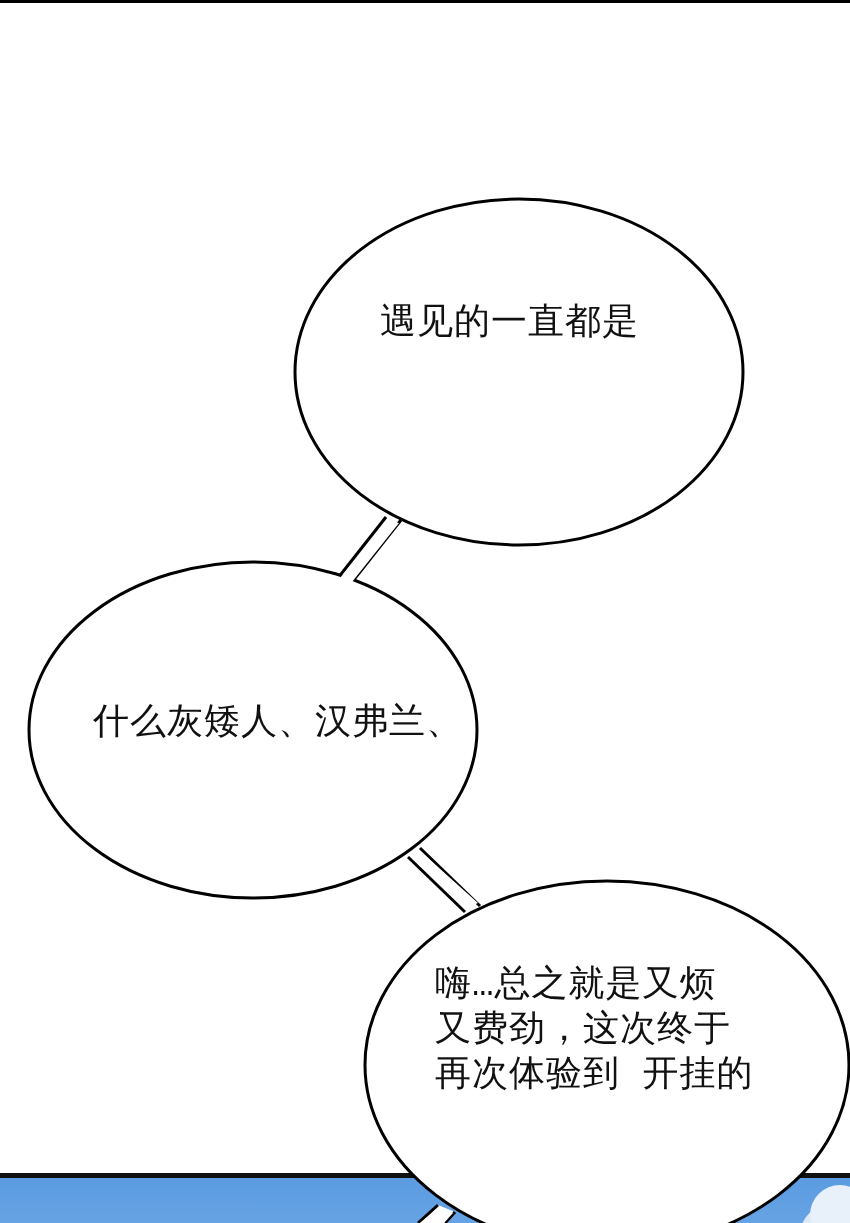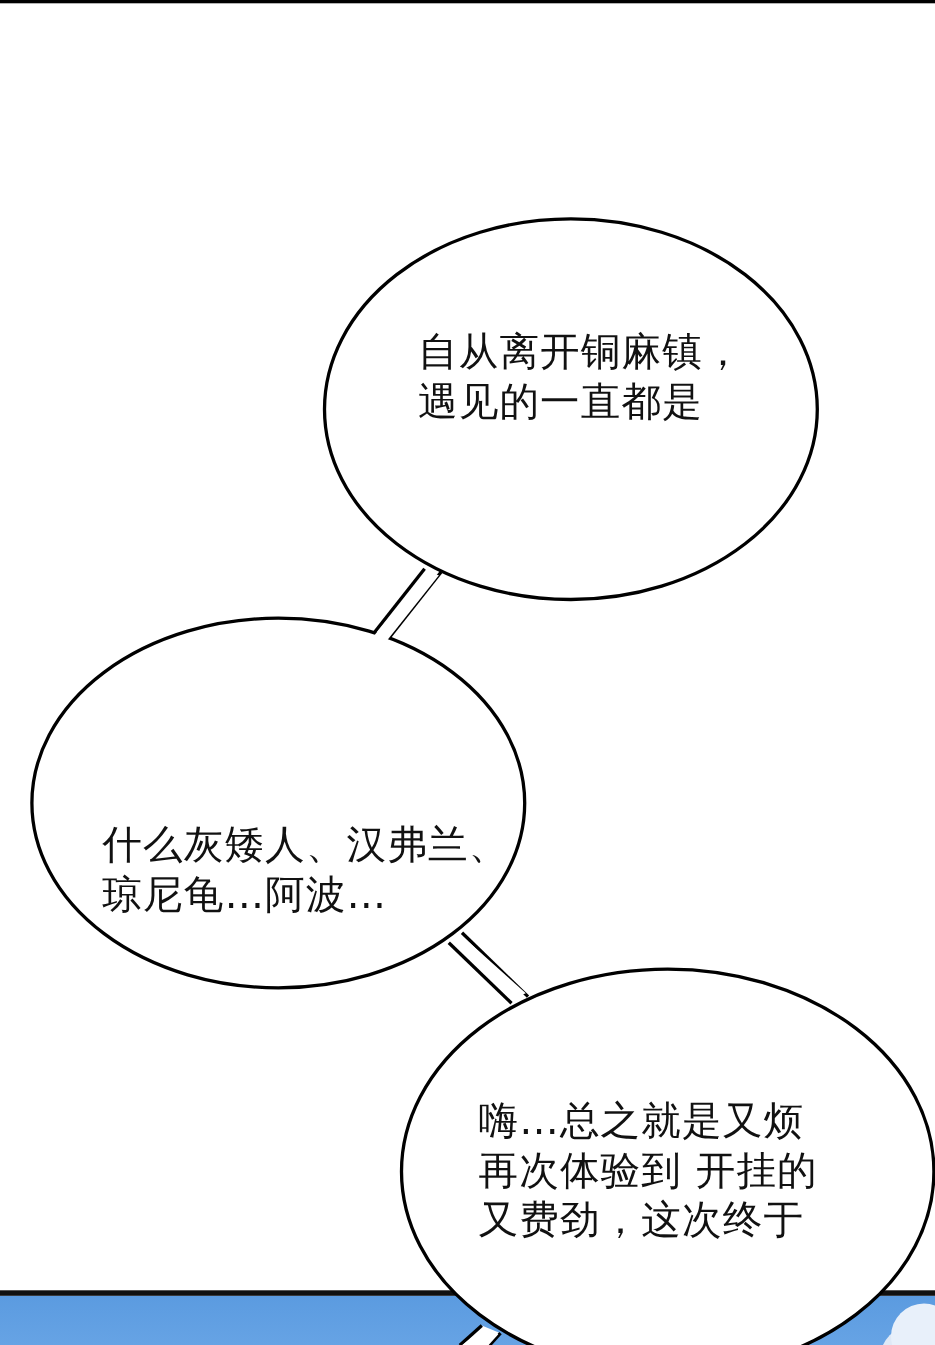--- a/index.html
+++ b/index.html
@@ -20,22 +20,22 @@
       position: absolute; right: -20px; top: 1185px; width: 60px; height: 60px;
       border-radius: 50%; background: #e8f0fa;
       box-shadow: -10px 20px 0 0 #dfe9f6;
     }
     svg.bubbles { position: absolute; left: 0; top: 0; }
     .bubble-text {
       position: absolute; color: #111; font-size: 36px; line-height: 45px;
       letter-spacing: 1px; white-space: pre;
     }
     #t1 { left: 380px; top: 298px; }
-    #t2 { left: 93px; top: 698px; margin-top: 48px; }
-    #t3 { left: 435px; top: 997px; }
+    #t2 { left: 93px; top: 698px; }
+    #t3 { left: 435px; top: 963px; font-family: Liberation Mono, monospace; }
   </style>
 </head>
 <body>
 
 <div class="top-border"></div>
 
 <div class="sky-panel"></div>
 <div class="cloud"></div>
 
 <svg class="bubbles" width="850" height="1223" viewBox="0 0 850 1223">
@@ -62,17 +62,17 @@
 
   <ellipse cx="253" cy="730" rx="224" ry="168" fill="#fff" stroke="#000" stroke-width="3"></ellipse>
 
   <ellipse cx="607" cy="1065" rx="242" ry="184" fill="#fff" stroke="#000" stroke-width="3"></ellipse>
 
   <path d="M 388 520 L 340 578 L 352 582 L 399 523 Z" fill="#fff"></path>
   <path d="M 410 853 L 466 908 L 478 903 L 419 850 Z" fill="#fff"></path>
   <path d="M 440 1207 L 420 1223 L 444 1223 L 453 1213 Z" fill="#fff"></path>
 </svg>
 
-<div id="t1" class="bubble-text"><div>自从离开铜麻镇，</div><div>遇见的一直都是</div></div>
+<div id="t1" class="bubble-text"><div>遇见的一直都是</div></div>
 
-<div id="t2" class="bubble-text"><div>什么灰矮人、汉弗兰、</div><div>琼尼龟…阿波…</div></div>
+<div id="t2" class="bubble-text"><div>什么灰矮人、汉弗兰、</div></div>
 
-<div id="t3" class="bubble-text"><div>嗨…总之就是又烦</div><div>再次体验到 开挂的</div><div>又费劲，这次终于</div></div>
+<div id="t3" class="bubble-text"><div>嗨…总之就是又烦</div><div>又费劲，这次终于</div><div>再次体验到 开挂的</div></div>
 
 </body></html>

